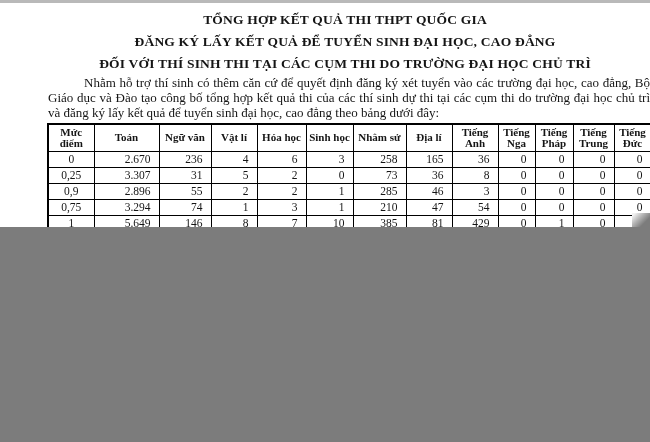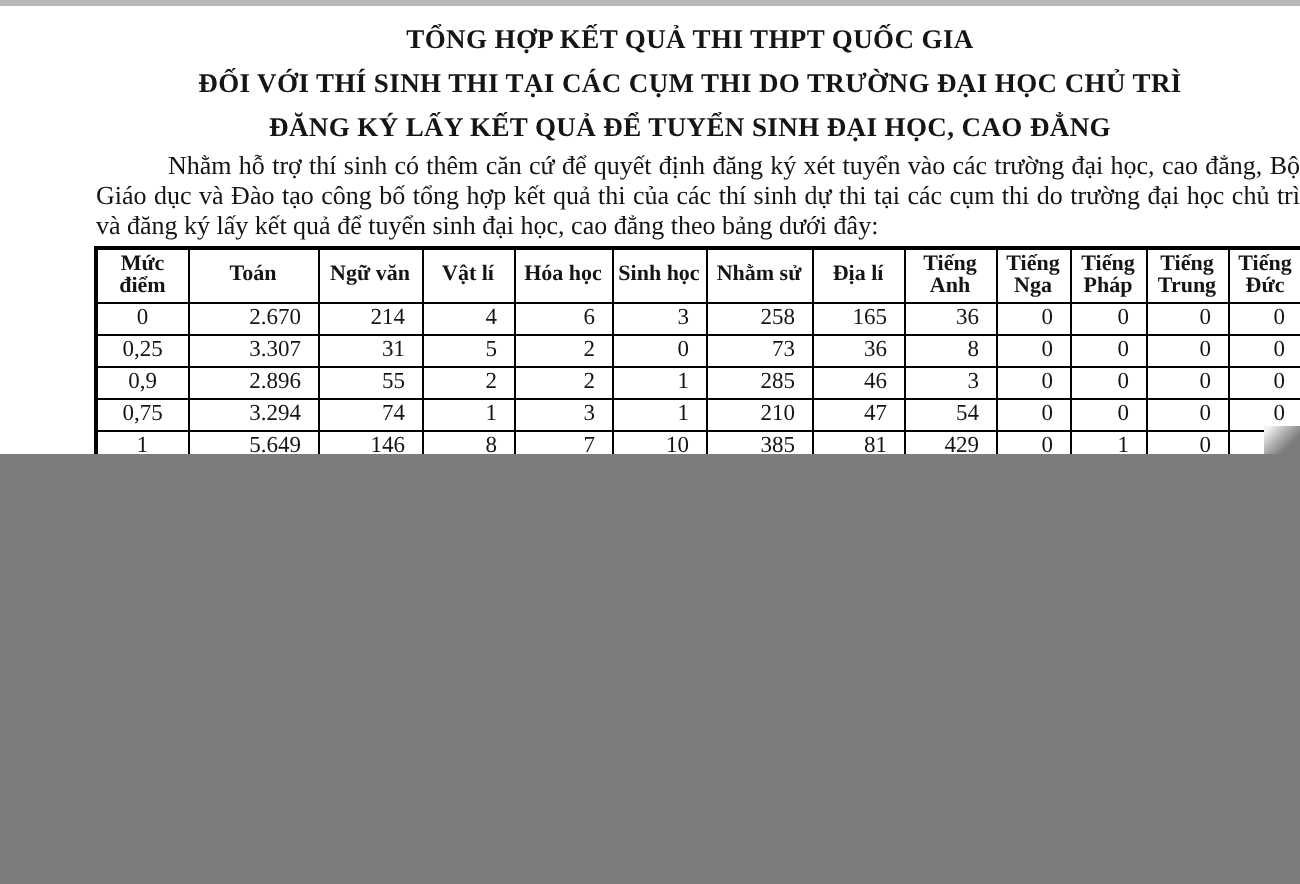--- a/index.html
+++ b/index.html
@@ -82,22 +82,22 @@
 </style>
 </head>
 <body>
 
 <div class="top-bar"></div>
 
 <div class="doc-page">
 
   <div class="title-block">
     <div class="title-line">TỔNG HỢP KẾT QUẢ THI THPT QUỐC GIA</div>
+    <div class="title-line">ĐĂNG KÝ LẤY KẾT QUẢ ĐỂ TUYỂN SINH ĐẠI HỌC, CAO ĐẲNG</div>
     <div class="title-line">ĐỐI VỚI THÍ SINH THI TẠI CÁC CỤM THI DO TRƯỜNG ĐẠI HỌC CHỦ TRÌ</div>
-    <div class="title-line">ĐĂNG KÝ LẤY KẾT QUẢ ĐỂ TUYỂN SINH ĐẠI HỌC, CAO ĐẲNG</div>
   </div>
 
   <p class="intro-paragraph">Nhằm hỗ trợ thí sinh có thêm căn cứ để quyết định đăng ký xét tuyển vào các trường đại học, cao đẳng, Bộ Giáo dục và Đào tạo công bố tổng hợp kết quả thi của các thí sinh dự thi tại các cụm thi do trường đại học chủ trì và đăng ký lấy kết quả để tuyển sinh đại học, cao đẳng theo bảng dưới đây:</p>
 
   <table class="results">
     <colgroup>
         <col style="width: 46px;">
         <col style="width: 65px;">
         <col style="width: 52px;">
         <col style="width: 46px;">
@@ -127,21 +127,21 @@
           <th>Tiếng Pháp</th>
           <th>Tiếng Trung</th>
           <th>Tiếng Đức</th>
           <th>Tiếng Nhật</th>
         </tr>
     </thead>
     <tbody>
         <tr>
           <td class="row-label">0</td>
           <td>2.670</td>
-          <td>214</td>
+          <td>236</td>
           <td>4</td>
           <td>6</td>
           <td>3</td>
           <td>258</td>
           <td>165</td>
           <td>36</td>
           <td>0</td>
           <td>0</td>
           <td>0</td>
           <td>0</td>

